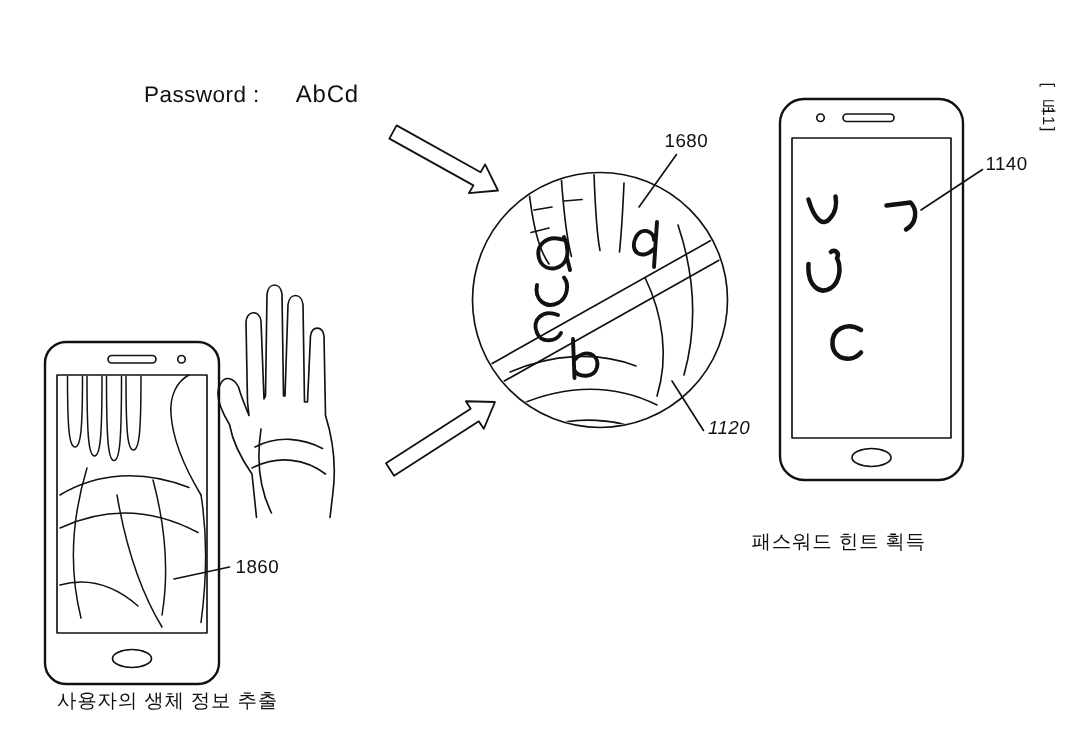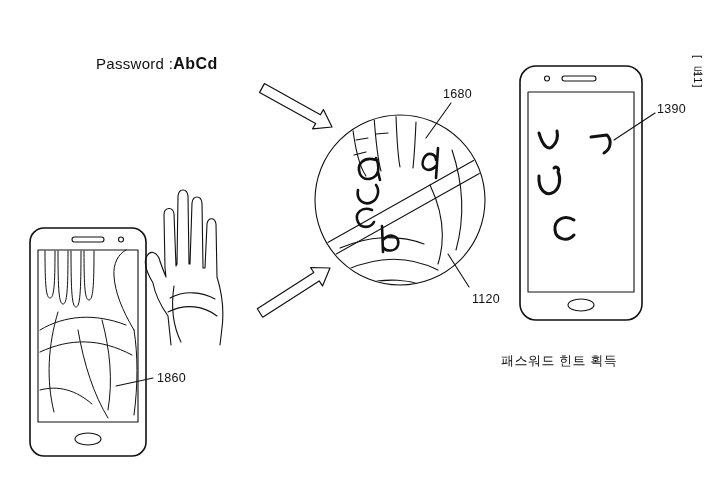--- a/index.html
+++ b/index.html
@@ -3,25 +3,25 @@
 <meta charset="utf-8">
 <style>
   html,body{margin:0;padding:0;background:#ffffff;}
   #stage{
     position:relative;width:720px;height:504px;background:#ffffff;
     font-family:"Liberation Sans", sans-serif;color:#111;overflow:hidden;
   }
   #lineart{position:absolute;left:0;top:0;}
   .txt{position:absolute;white-space:nowrap;}
   .password{left:96px;top:55px;font-size:15px;letter-spacing:.3px;}
-  .password b{font-size:16px;font-weight:bold;margin-left:0;letter-spacing:.5px;}
+  .password b{font-size:16px;font-weight:normal;margin-left:24px;letter-spacing:.5px;}
   .ref{font-size:12.5px;letter-spacing:.3px;}
   .ref1110{left:157px;top:371px;}
   .ref1130{left:443px;top:87px;}
-  .ref1120{left:472px;top:292px;}
+  .ref1120{left:472px;top:278px;font-style:italic;}
   .ref1140{left:657px;top:102px;}
   .caption{font-size:13px;letter-spacing:.5px;text-align:left;}
   .caption-left{left:38px;top:458px;width:220px;}
   .caption-right{left:501px;top:352px;width:160px;}
   .sheet-marking{
     left:690px;top:55px;font-size:11px;letter-spacing:1px;
     writing-mode:vertical-rl;
   }
 </style>
 </head>
@@ -125,18 +125,19 @@
     <path d="M655,113 L614,140"></path>
   </svg>
 
   <div class="txt password">
     <span>Password :</span><b>AbCd</b>
   </div>
 
   <div class="txt ref ref1110">1860</div>
   <div class="txt ref ref1130">1680</div>
   <div class="txt ref ref1120">1120</div>
-  <div class="txt ref ref1140">1390</div>
+  <div class="txt ref ref1140">1140</div>
 
+  <div class="txt caption caption-left">사용자의 생체 정보 추출</div>
   <div class="txt caption caption-right">패스워드 힌트 획득</div>
 
   <div class="txt sheet-marking">[도11]</div>
 </div>
 
 </body></html>

